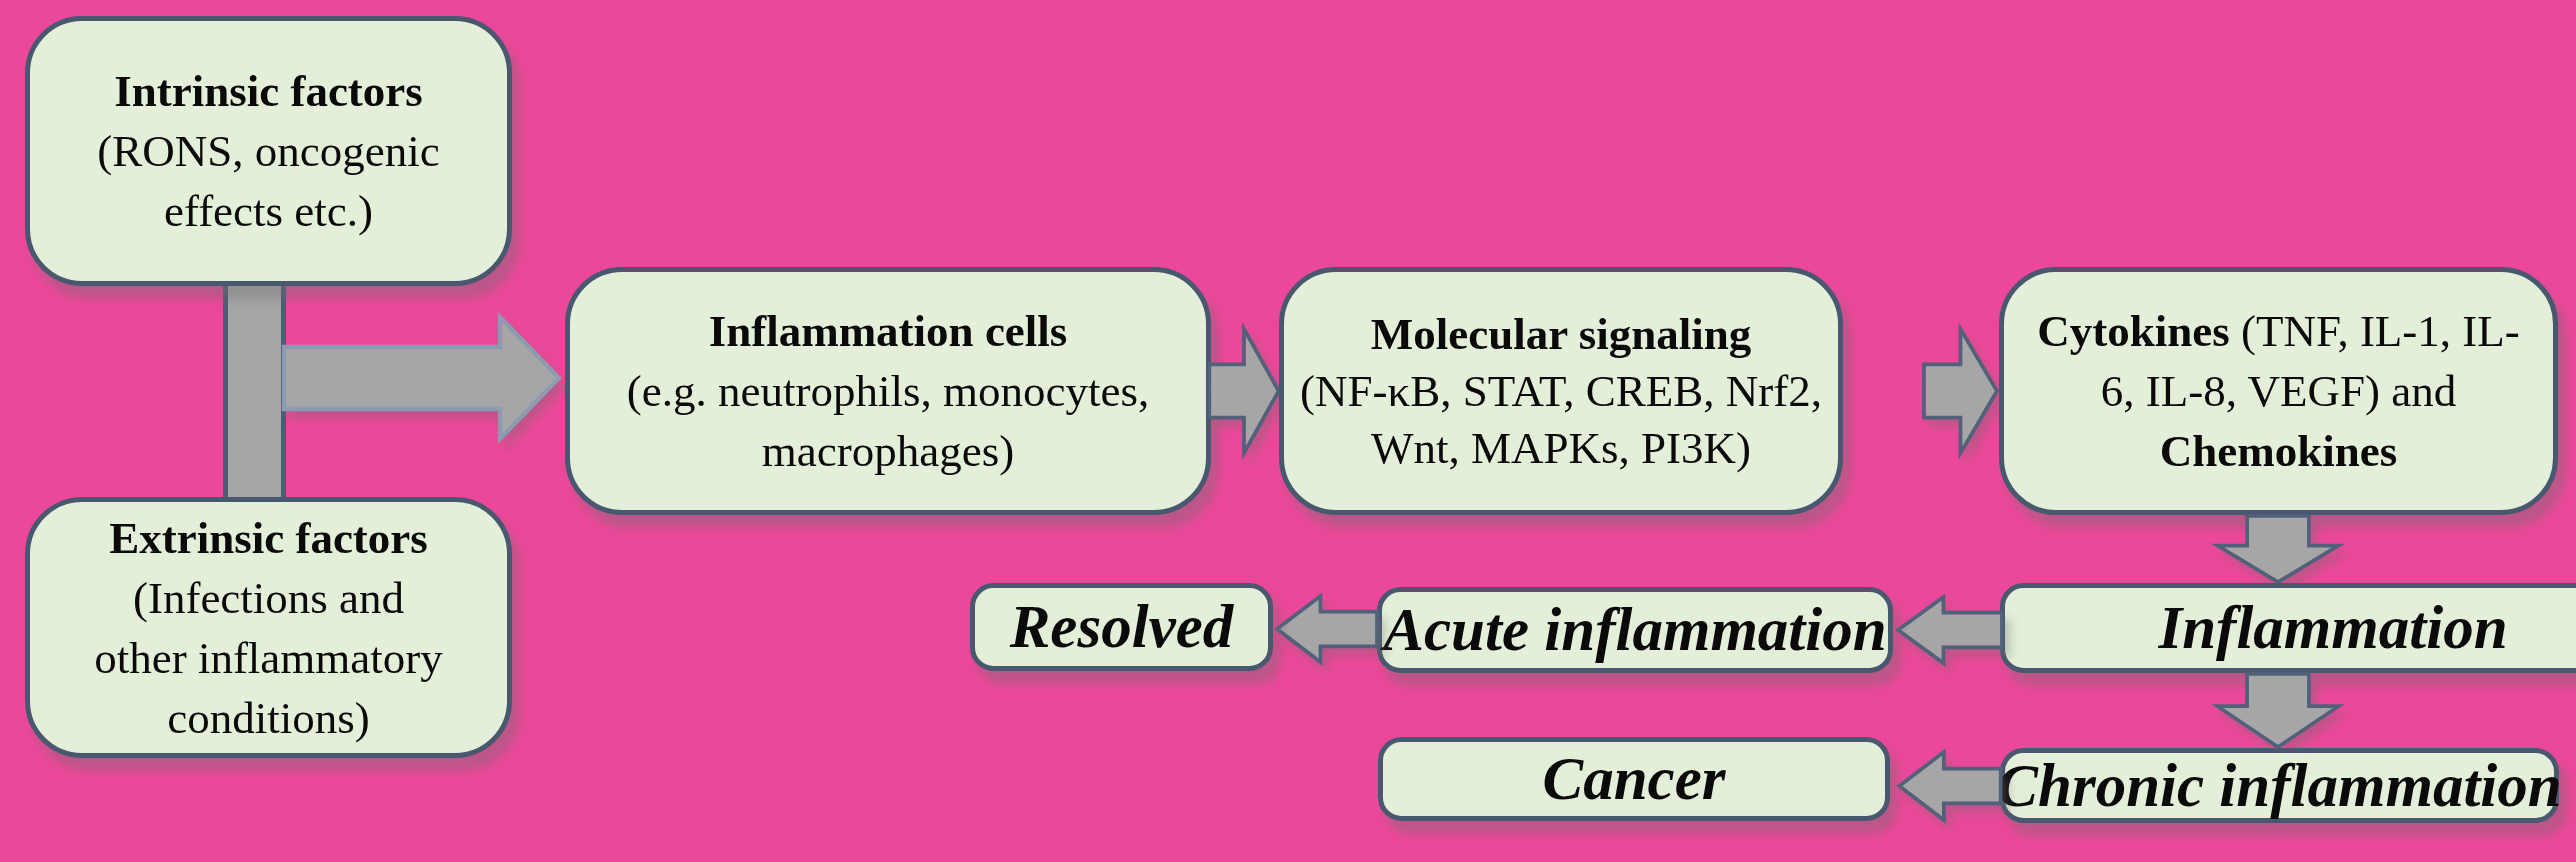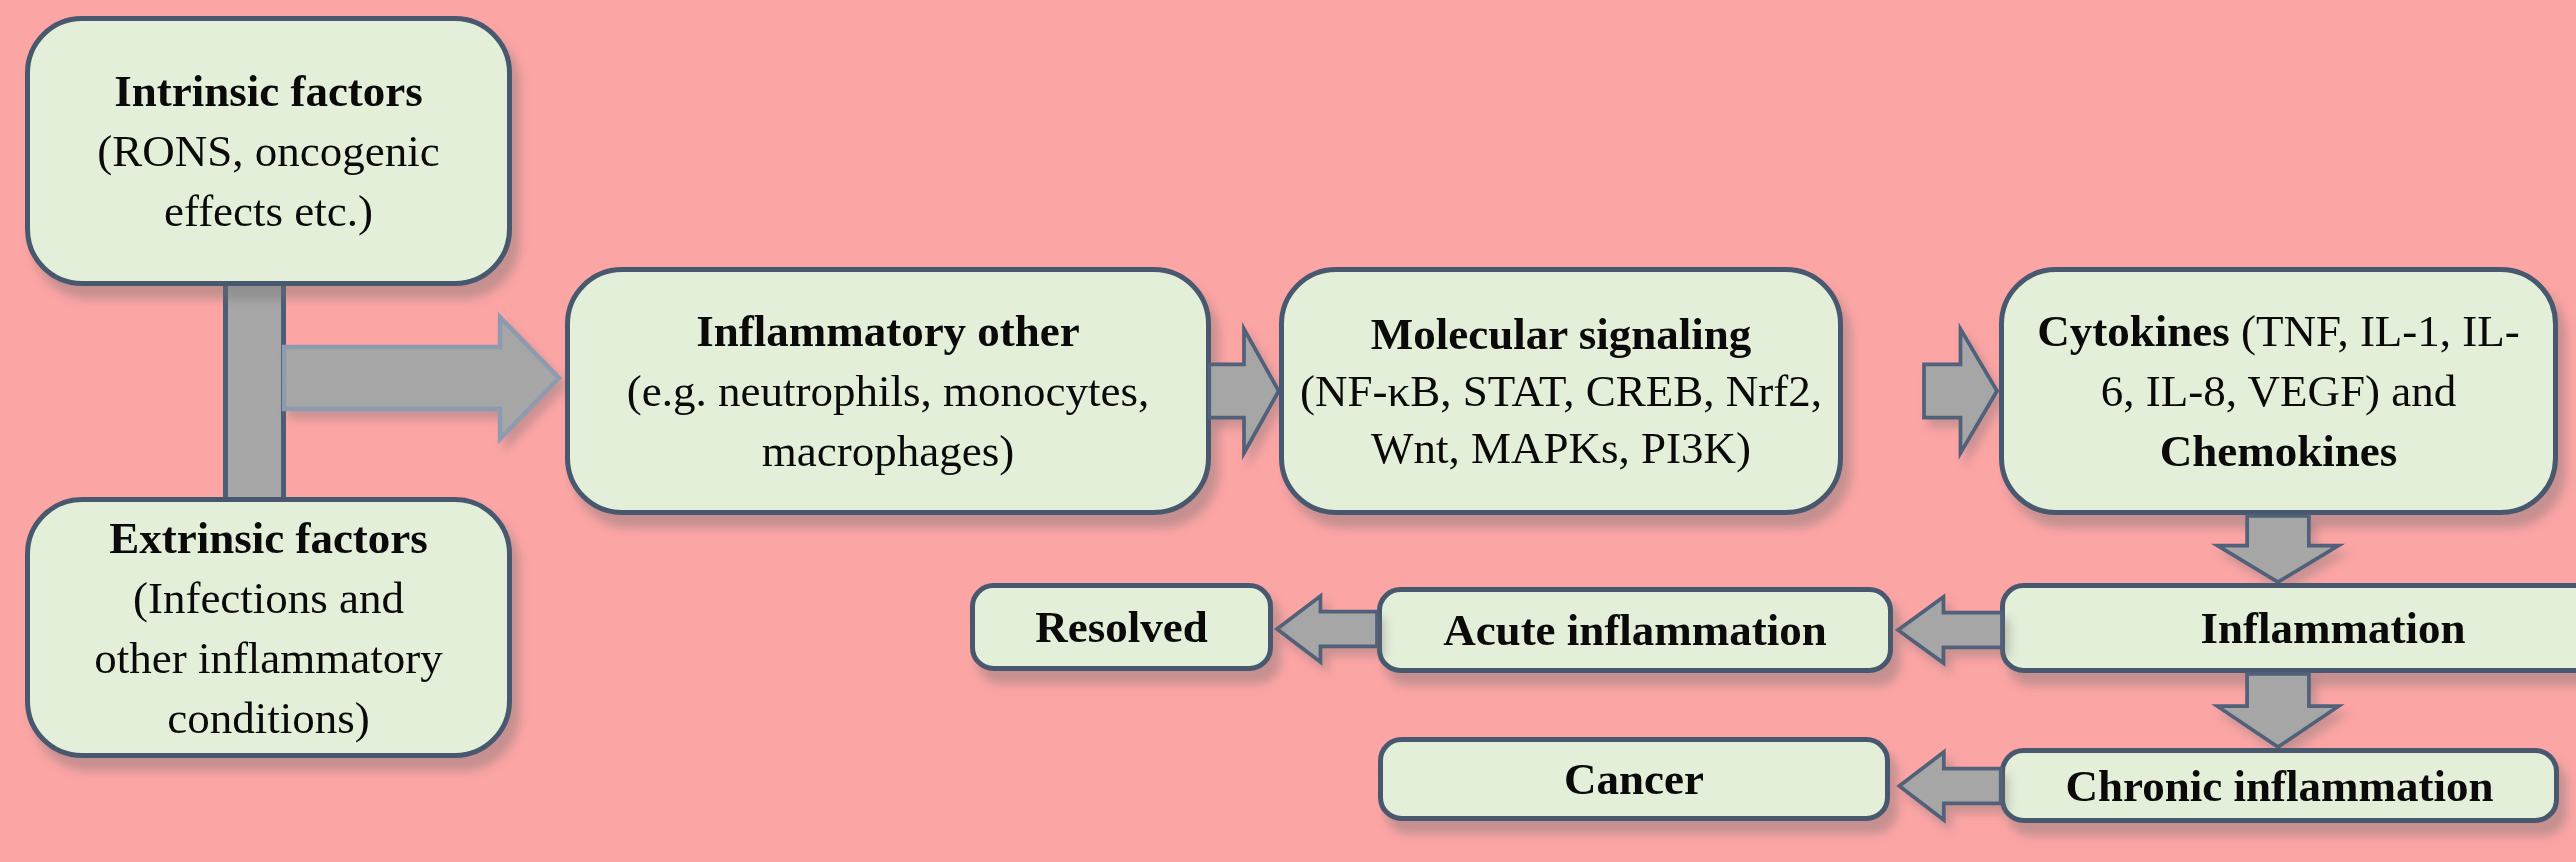--- a/index.html
+++ b/index.html
@@ -8,21 +8,21 @@
     --arrow-fill:#a6a6a6;
     --arrow-border:#51617a;
     --big-arrow-border:#8d9bb0;
     --text-color:#0a0a0a;
   }
   html,body{margin:0;padding:0;background:#ffffff;}
   #canvas{
     position:relative;
     width:2576px;
     height:863px;
-    background:#fca5a5;
+    background:#ec4899;
     font-family:"Liberation Serif","DejaVu Serif",serif;
     color:var(--text-color);
     overflow:hidden;
   }
   .node{
     position:absolute;
     background:var(--box-fill);
     border:5.6px solid var(--box-border);
     box-sizing:border-box;
     display:flex;
@@ -32,23 +32,24 @@
     text-align:center;
     box-shadow:7.4px 12.4px 10px rgba(110,110,110,0.38);
   }
   .bigbox{
     border-radius:57px;
     font-size:45px;
     line-height:60px;
   }
   .rowbox{
     border-radius:23.6px;
-    font-size:45px;
+    font-size:61px;
     line-height:50px;
     font-weight:bold;
+    font-style:italic;
   }
   .bline{white-space:nowrap;display:block;}
   .b{font-weight:bold;}
   .n{font-weight:normal;}
   .connector{
     position:absolute;
     background:var(--arrow-fill);
     border-left:5px solid #4d5d74;
     border-right:5px solid #4d5d74;
     box-sizing:border-box;
@@ -87,21 +88,21 @@
   </div>
 
   <div class="node bigbox" style="left:25px;top:497px;width:487px;height:261px;">
     <span class="bline b">Extrinsic factors</span>
     <span class="bline n">(Infections and</span>
     <span class="bline n">other inflammatory</span>
     <span class="bline n">conditions)</span>
   </div>
 
   <div class="node bigbox" style="left:565px;top:267px;width:646px;height:248px;">
-    <span class="bline b">Inflammatory other</span>
+    <span class="bline b">Inflammation cells</span>
     <span class="bline n">(e.g. neutrophils, monocytes,</span>
     <span class="bline n">macrophages)</span>
   </div>
 
   <svg class="arrow" style="left:1209px;top:329px;" width="70" height="124" viewBox="0 0 112 200">
     <polygon points="0,57 56,57 56,0 112,100 56,200 56,143 0,143"></polygon>
   </svg>
 
   <div class="node bigbox" style="left:1279px;top:267px;width:564px;height:248px;line-height:57px;">
     <span class="bline b">Molecular signaling</span>

